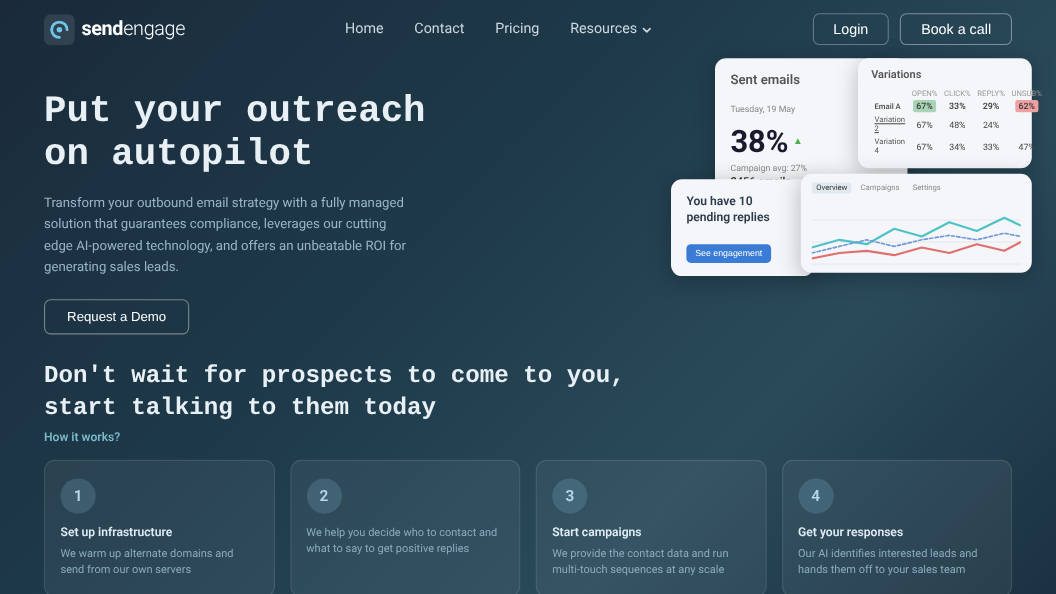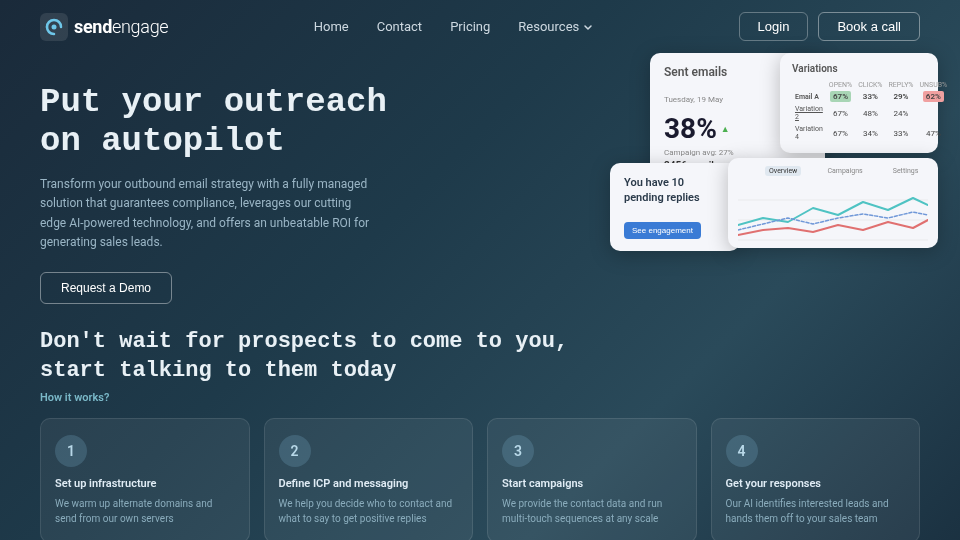--- a/index.html
+++ b/index.html
@@ -255,23 +255,22 @@
       background: #f5f6fa;
       border-radius: 10px;
       padding: 8px 10px;
       width: 210px;
       height: 90px;
       box-shadow: 0 4px 20px rgba(0,0,0,0.25);
       overflow: hidden;
     }
     .chart-tabs {
       display: flex;
-      gap: 22px;
+      gap: 4px;
       margin-bottom: 4px;
-      margin-left: 27px;
     }
     .chart-tab {
       font-size: 7px;
       color: #888;
       padding: 1px 4px;
       border-radius: 3px;
       cursor: pointer;
     }
     .chart-tab.active {
       background: #e0e8f0;
@@ -464,21 +463,20 @@
   <div class="how-label">How it works?</div>
 
   <div class="steps">
     <div class="step-card">
       <div class="step-num">1</div>
       <div class="step-title">Set up infrastructure</div>
       <div class="step-desc">We warm up alternate domains and send from our own servers</div>
     </div>
     <div class="step-card">
       <div class="step-num">2</div>
-      <div class="step-title">Define ICP and messaging</div>
       <div class="step-desc">We help you decide who to contact and what to say to get positive replies</div>
     </div>
     <div class="step-card">
       <div class="step-num">3</div>
       <div class="step-title">Start campaigns</div>
       <div class="step-desc">We provide the contact data and run multi-touch sequences at any scale</div>
     </div>
     <div class="step-card">
       <div class="step-num">4</div>
       <div class="step-title">Get your responses</div>

